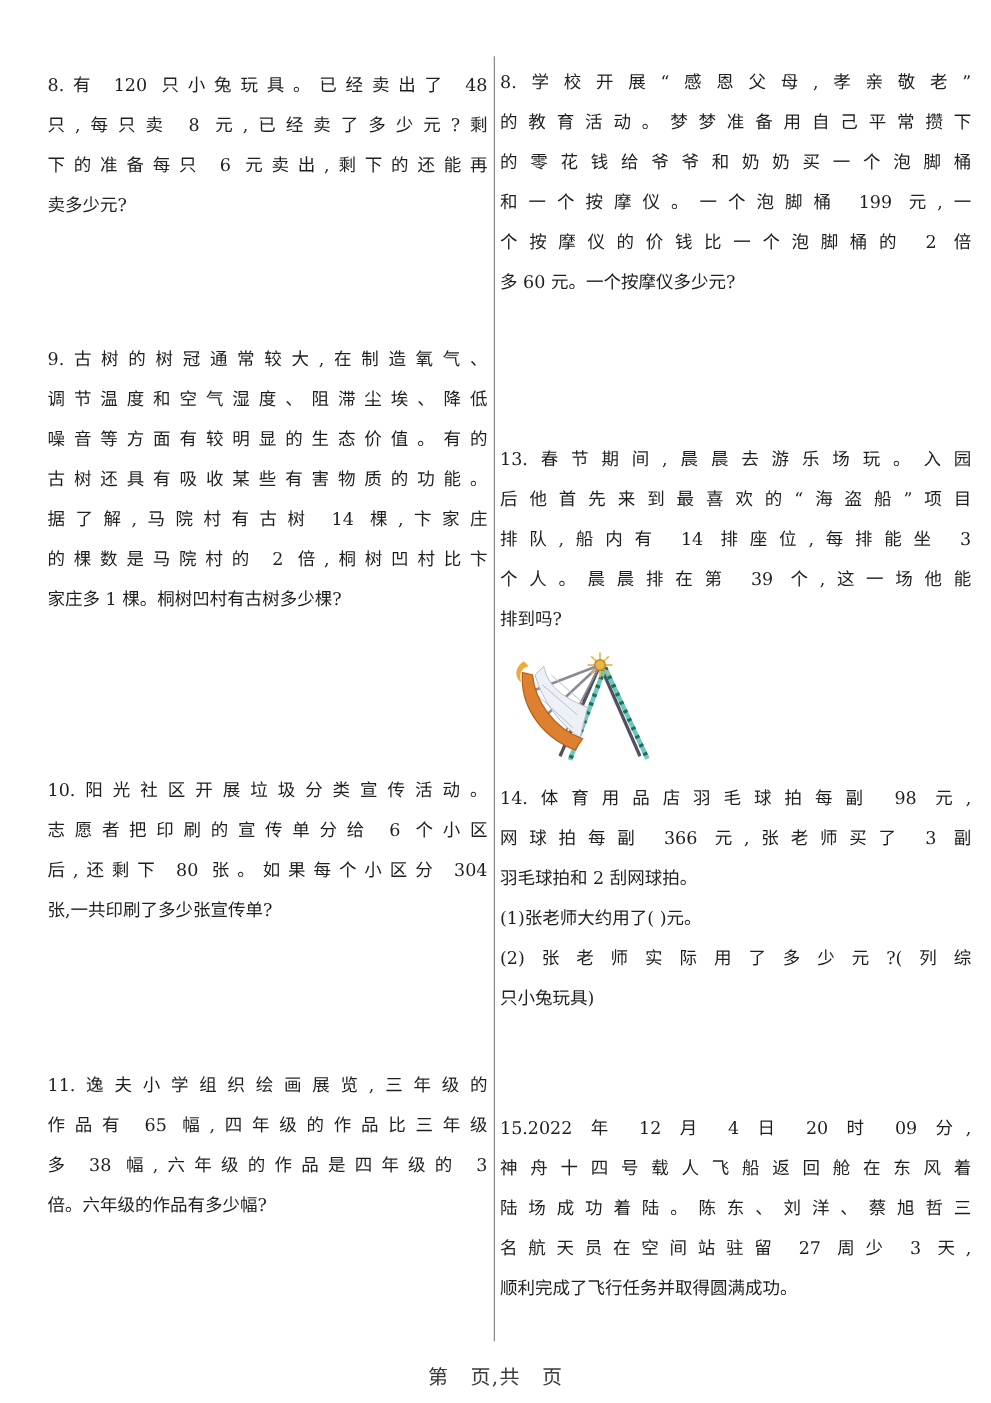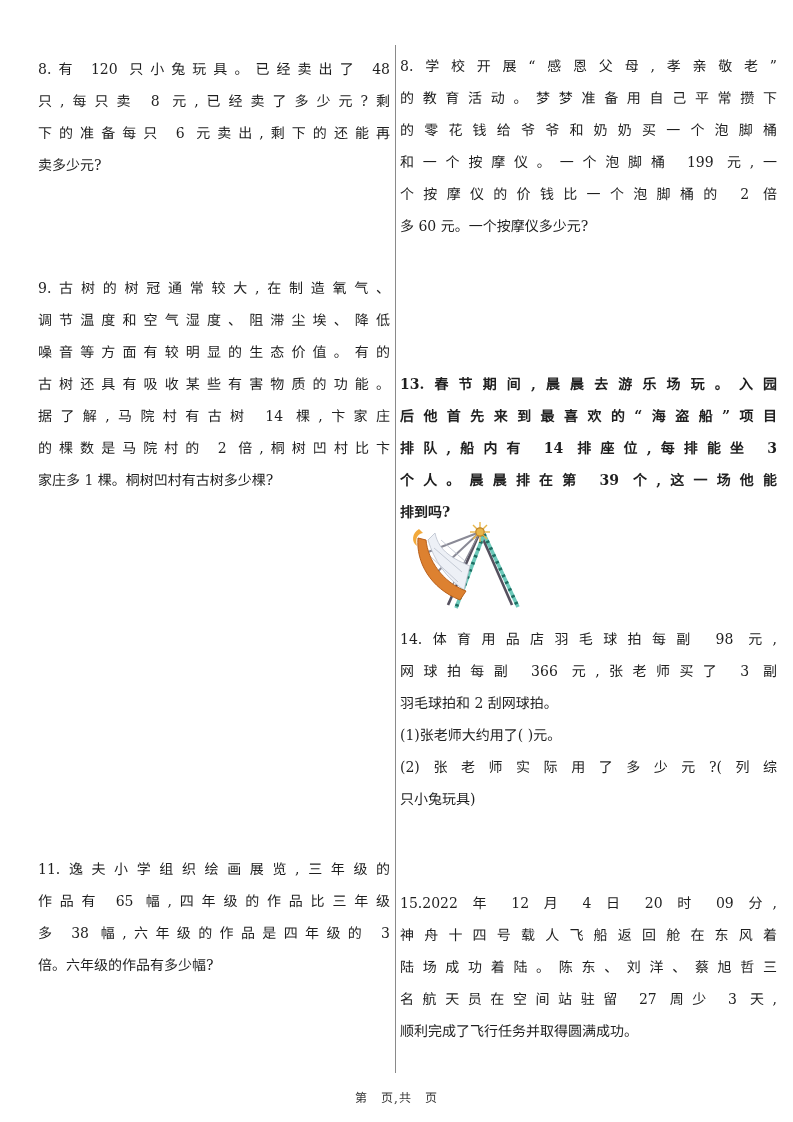--- a/index.html
+++ b/index.html
@@ -16,30 +16,30 @@
     position:absolute;left:395px;top:45px;width:1px;height:1028px;
     background:var(--divider-color);
   }
   .problem{
     position:absolute;
     font-size:14px;line-height:32px;color:var(--text-color);
   }
   .col-left{left:38px;width:352px;}
   .col-right{left:400px;width:377px;}
   #p8{top:53px;}  #p9{top:272px;}  #p10{top:617px;} #p11{top:853px;}
-  #p12{top:50px;} #p13{top:368px;font-weight:bold;} #p14{top:623px;} #p15{top:887px;}
+  #p12{top:50px;} #p13{top:352px;} #p14{top:623px;} #p15{top:887px;}
   .tline{text-align:justify;text-align-last:justify;white-space:nowrap;}
   .tline-end{text-align-last:left;}
   #ship{
     position:absolute;left:408px;top:512px;width:152px;height:100px;margin:0;
   }
   #ship svg{display:block;width:100%;height:100%;}
   .page-footer{
     position:absolute;left:0;top:1088px;width:793px;text-align:center;
-    font-size:12px;color:#3a3a3a;letter-spacing:1px;
+    font-size:16px;color:#3a3a3a;letter-spacing:1px;
   }
 </style>
 </head>
 <body>
 
 <main class="page">
 
   <div class="divider"></div>
 
   <section id="p8" class="problem col-left">
@@ -49,20 +49,26 @@
       <div class="tline tline-end">卖多少元?</div>
     </section>
   <section id="p9" class="problem col-left">
       <div class="tline">9.古树的树冠通常较大,在制造氧气、</div>
       <div class="tline">调节温度和空气湿度、阻滞尘埃、降低</div>
       <div class="tline">噪音等方面有较明显的生态价值。有的</div>
       <div class="tline">古树还具有吸收某些有害物质的功能。</div>
       <div class="tline">据了解,马院村有古树 14 棵,卞家庄</div>
       <div class="tline">的棵数是马院村的 2 倍,桐树凹村比卞</div>
       <div class="tline tline-end">家庄多 1 棵。桐树凹村有古树多少棵?</div>
+    </section>
+  <section id="p10" class="problem col-left">
+      <div class="tline">10.阳光社区开展垃圾分类宣传活动。</div>
+      <div class="tline">志愿者把印刷的宣传单分给 6 个小区</div>
+      <div class="tline">后,还剩下 80 张。如果每个小区分 304</div>
+      <div class="tline tline-end">张,一共印刷了多少张宣传单?</div>
     </section>
   <section id="p11" class="problem col-left">
       <div class="tline">11.逸夫小学组织绘画展览,三年级的</div>
       <div class="tline">作品有 65 幅,四年级的作品比三年级</div>
       <div class="tline">多 38 幅,六年级的作品是四年级的 3</div>
       <div class="tline tline-end">倍。六年级的作品有多少幅?</div>
     </section>
 
   <section id="p12" class="problem col-right">
       <div class="tline">8.学校开展“感恩父母,孝亲敬老”</div>

